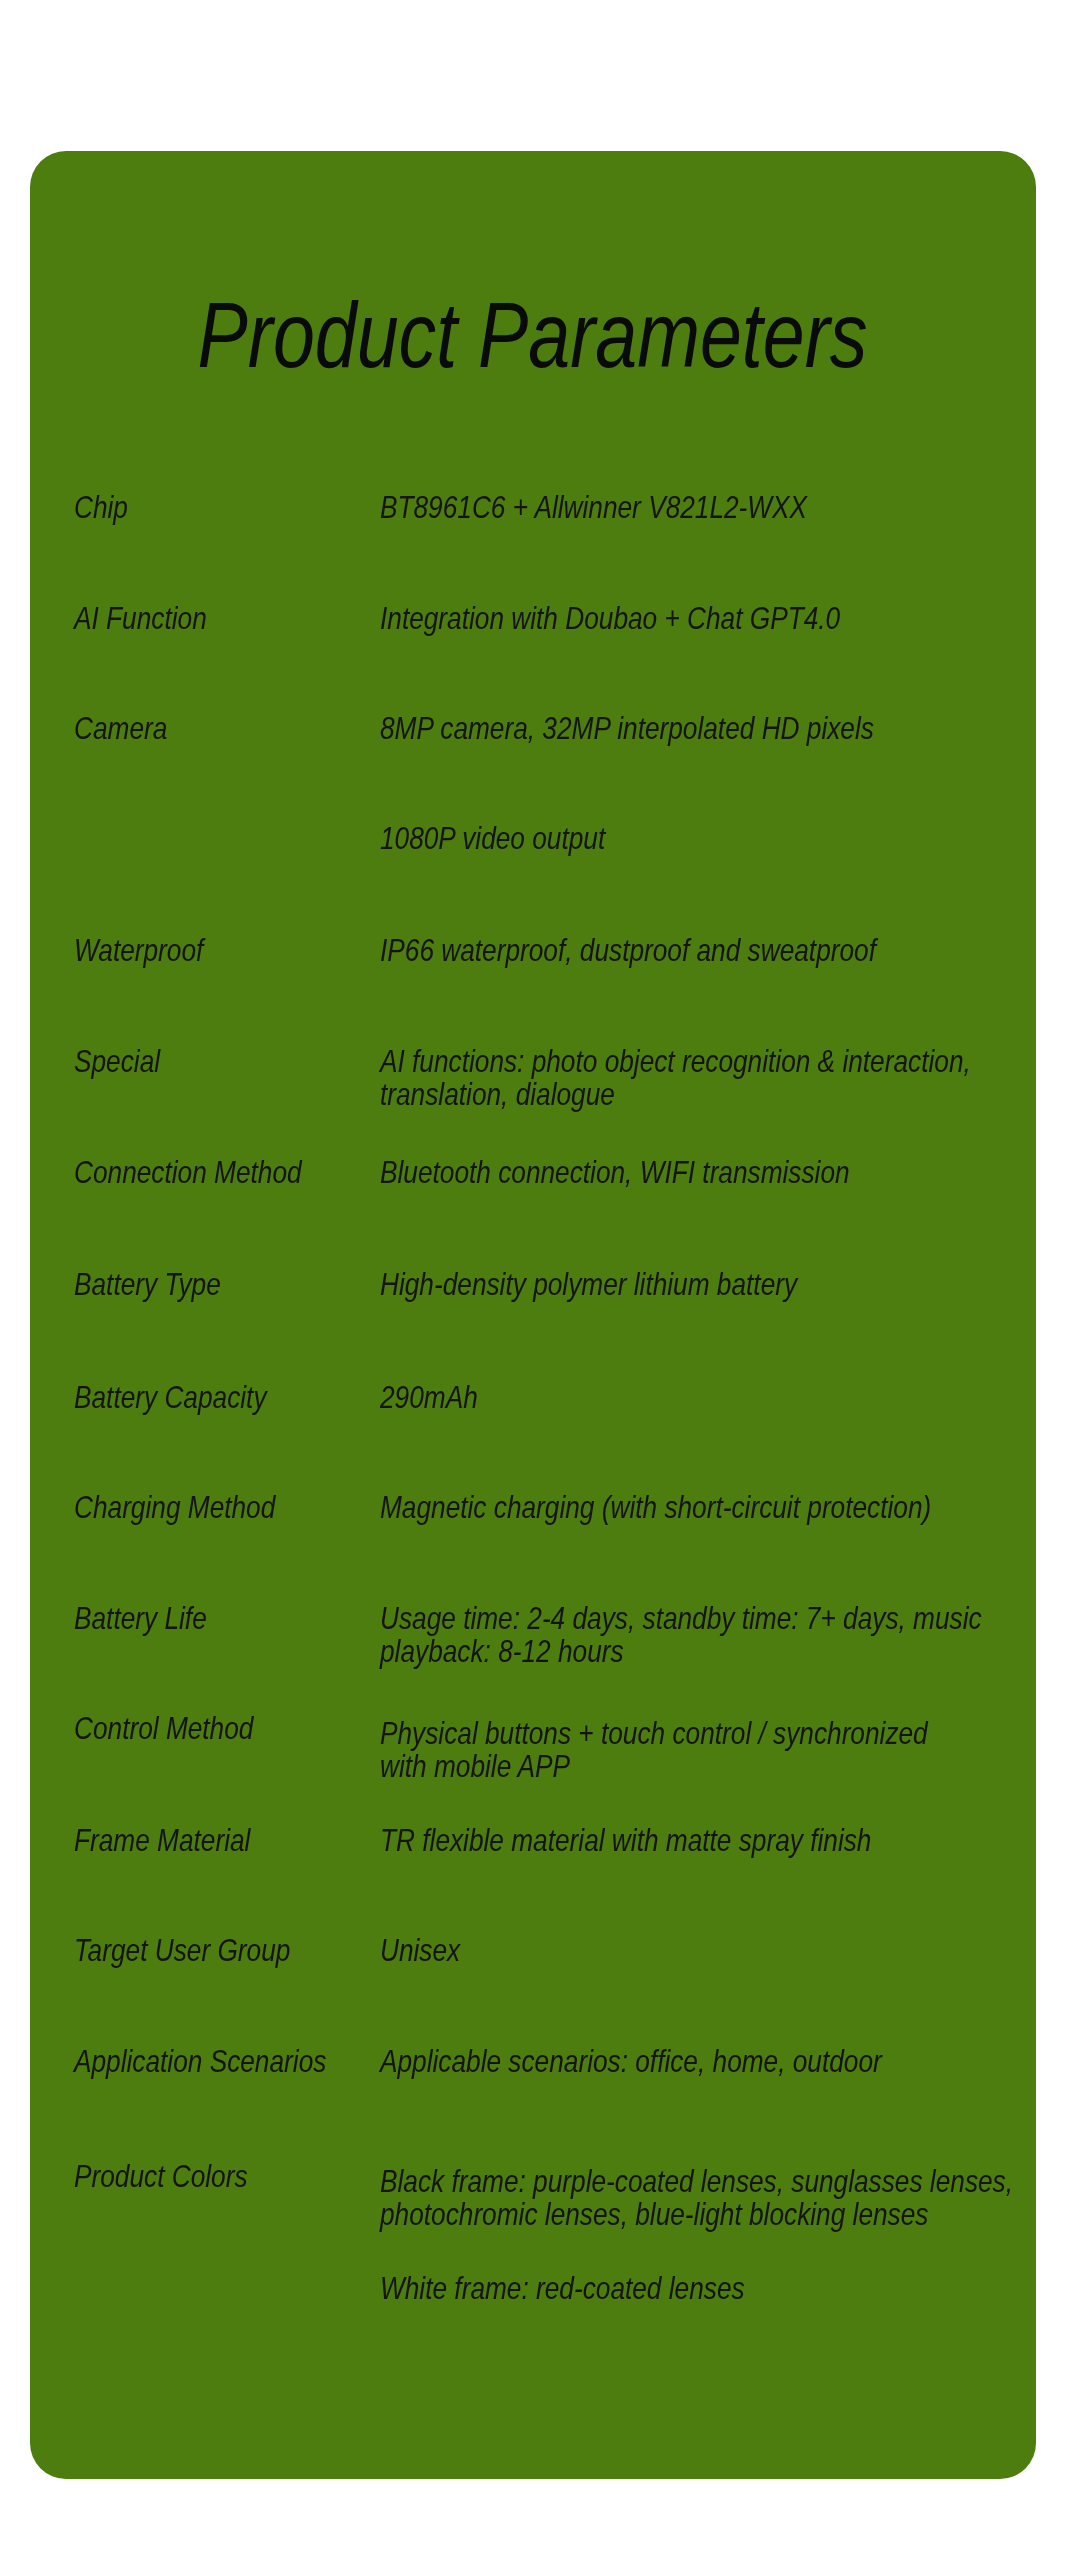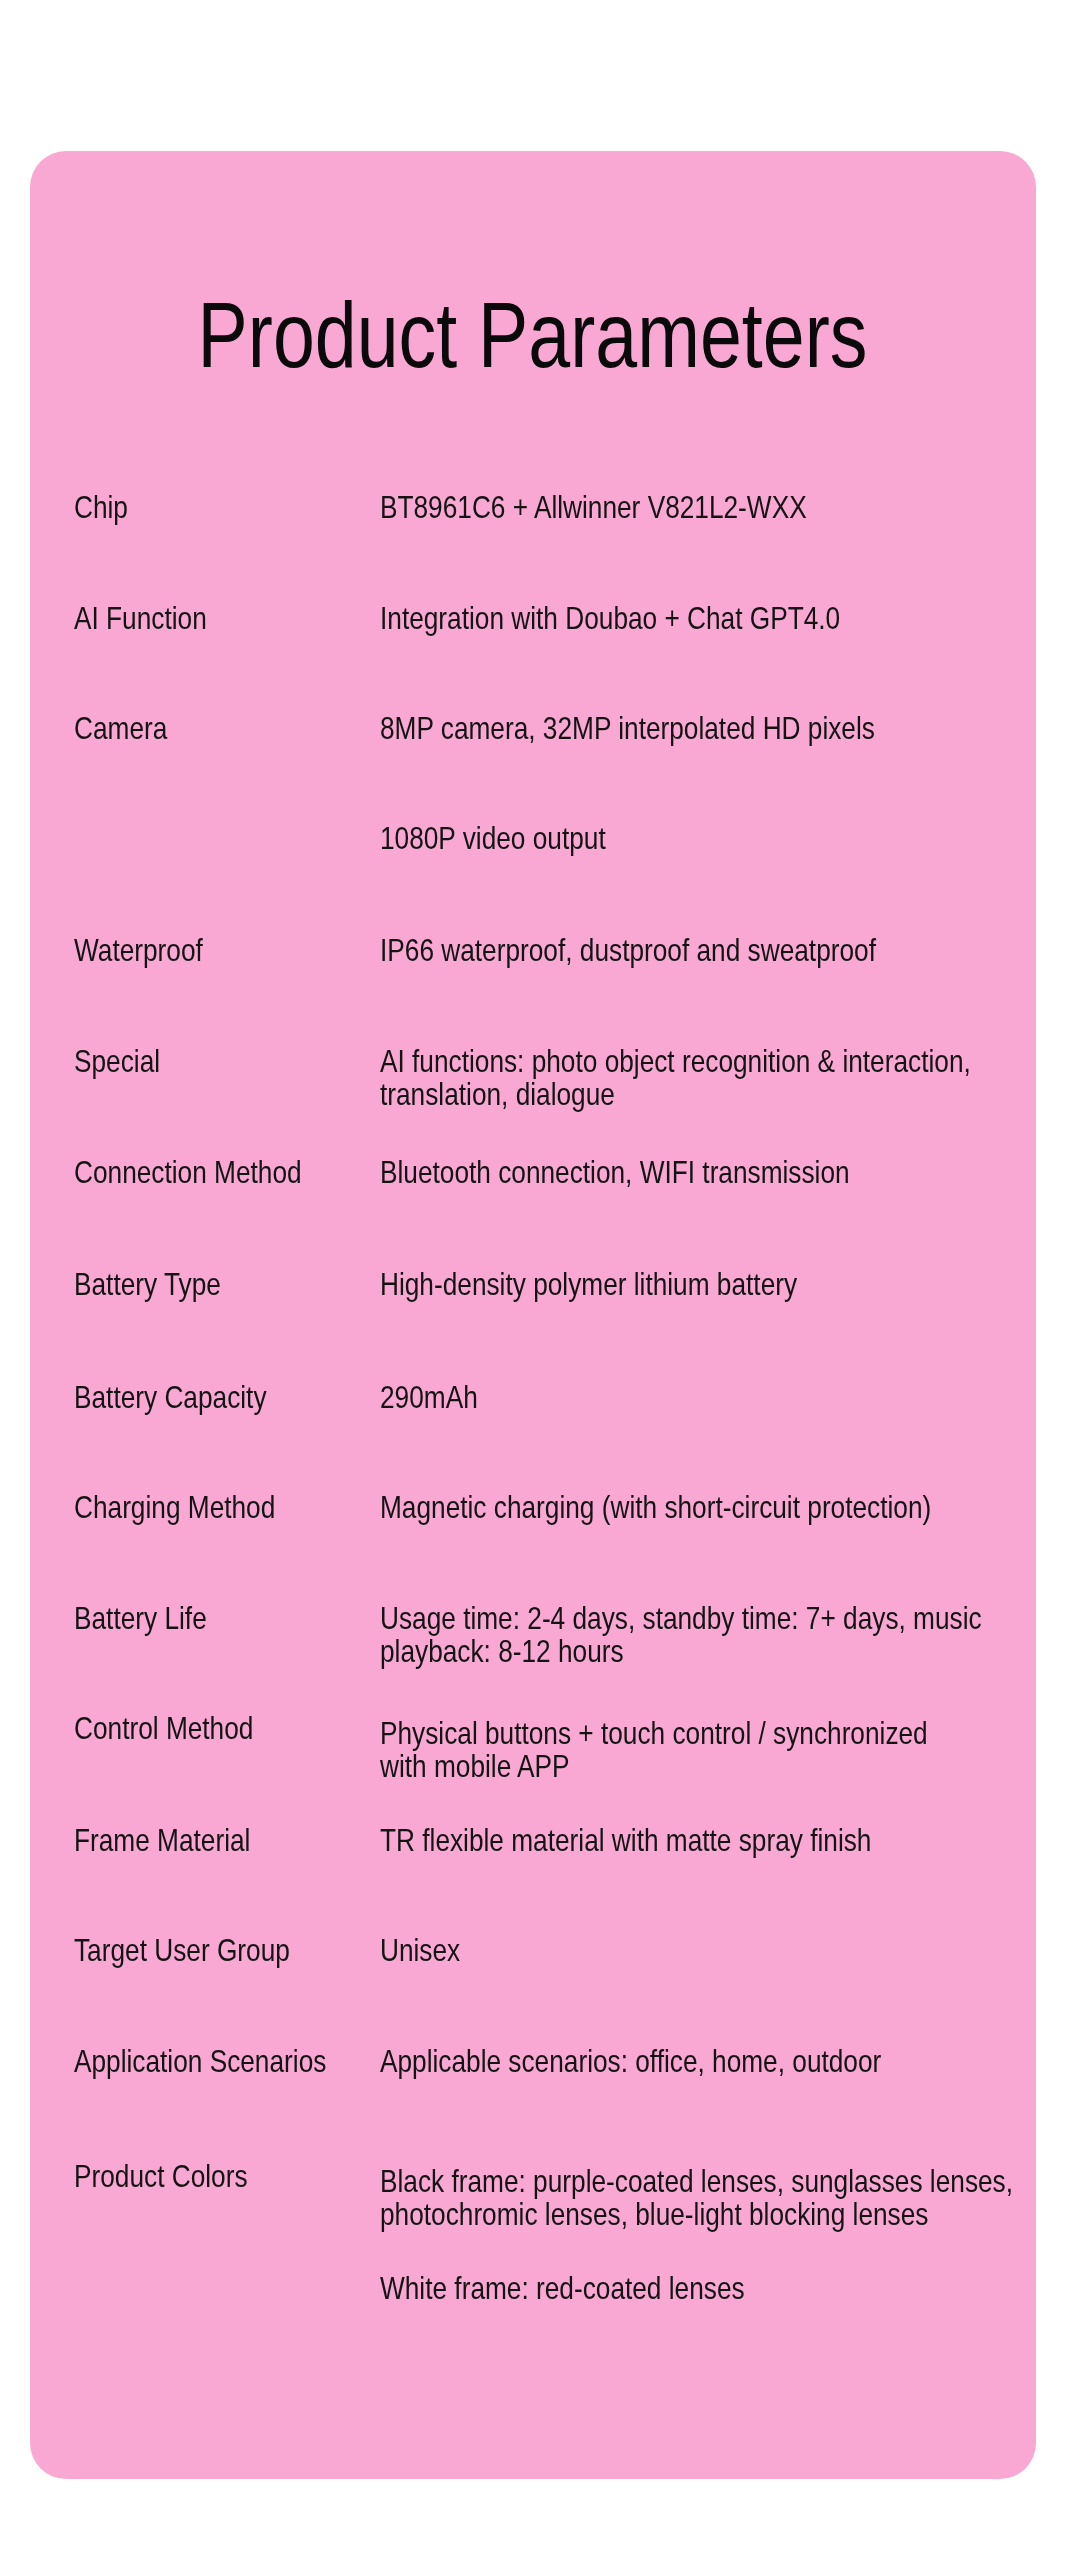--- a/index.html
+++ b/index.html
@@ -13,22 +13,23 @@
     position: relative;
     overflow: hidden;
     font-family: "Liberation Sans", "DejaVu Sans", sans-serif;
   }
   .card {
     position: absolute;
     left: 30px;
     top: 151px;
     width: 1006px;
     height: 2328px;
-    background: #f9a8d4;
+    background: #4d7c0f;
     border-radius: 36px;
+    font-style: italic;
   }
   .title {
     position: absolute;
     top: 132px;
     left: 0;
     width: 100%;
     margin: 0;
     text-align: center;
     font-size: 93px;
     line-height: 104px;

